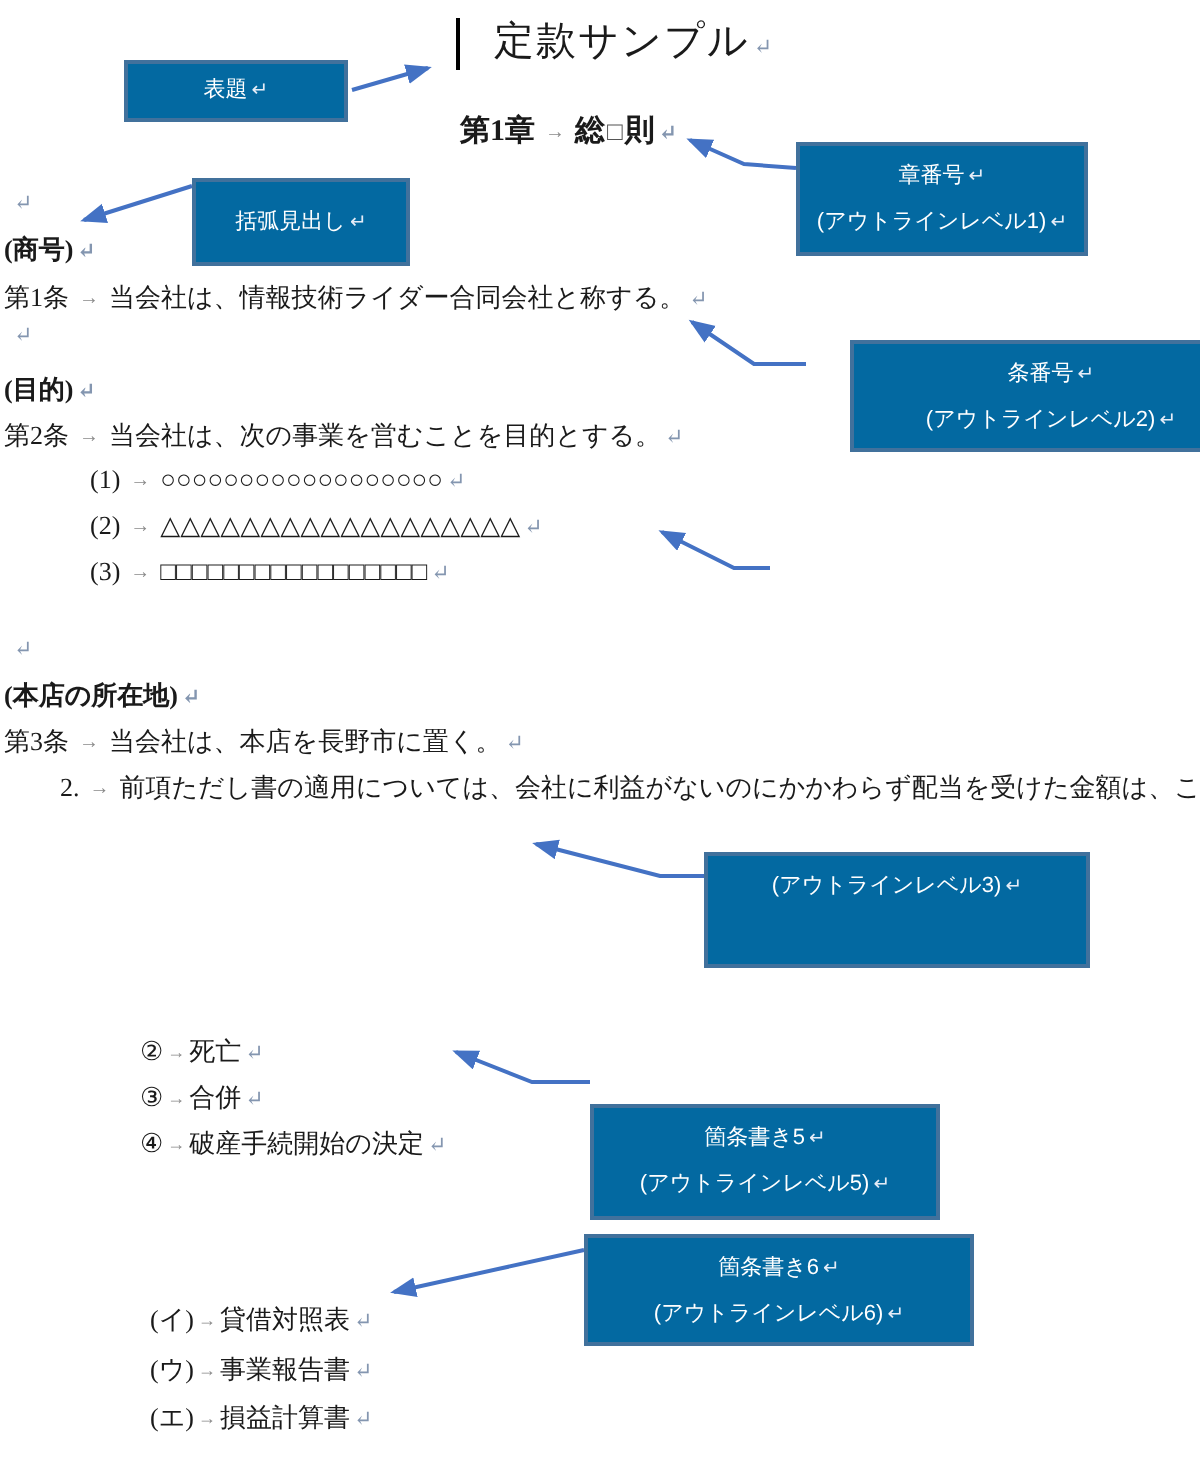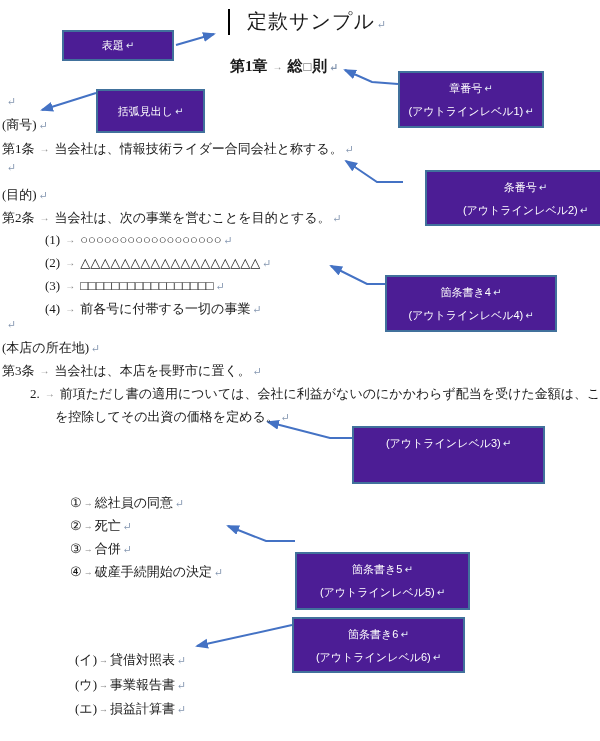--- a/index.html
+++ b/index.html
@@ -2,32 +2,32 @@
 <html><head>
 <meta charset="utf-8">
 <style>
   html,body { margin:0; padding:0; background:#ffffff; }
   .page {
     position:relative; width:600px; height:741px; background:#ffffff;
     font-family:"Liberation Serif","DejaVu Serif",serif; overflow:hidden;
     color:#1a1a1a;
   }
   .line { position:absolute; white-space:nowrap; font-size:13px; height:18px; line-height:18px; }
-  .heading { font-weight:normal; }
+  .heading { font-weight:bold; }
   .tab { color:#8a8a8a; font-size:10px; padding:0 5px; vertical-align:1px; }
   .tab.small { padding:0 2px; font-size:9px; }
   .pilc { color:#8496b0; font-size:11px; padding-left:2px; }
   .space-mark { color:#555; font-weight:normal; font-size:13px; padding:0 1px; }
 
   .doc-title { position:absolute; left:231px; top:7px; font-size:20px; letter-spacing:1px; line-height:28px;margin-left:16px; }
   .cursor { position:absolute; left:228px; top:9px; width:1.5px; height:26px; background:#000; }
   .chapter { position:absolute; left:230px; top:55px; font-size:15px; font-weight:bold; line-height:22px; white-space:nowrap; }
 
   .callout {
-    position:absolute; background:#4c1d95; border:2px solid #41719C; box-sizing:border-box;
+    position:absolute; background:#0369a1; border:2px solid #41719C; box-sizing:border-box;
     color:#ffffff; text-align:center; font-family:"Liberation Sans","DejaVu Sans",sans-serif;
   }
   .callout .cl-line { font-size:11px; line-height:23px; white-space:nowrap; }
   .callout.two { padding-top:4px; }
   .callout.single { display:flex; align-items:center; justify-content:center; }
   .callout .pilc-w { color:#e4ecf7; font-size:10px; padding-left:2px; }
 
   .arrows { position:absolute; left:0; top:0; pointer-events:none; }
 </style>
 </head>
@@ -80,41 +80,32 @@
 
   <div class="line" style="left:45px;top:231px">
     <span>(1)</span><span class="tab">→</span><span>○○○○○○○○○○○○○○○○○○</span><span class="pilc">↵</span>
   </div>
   <div class="line" style="left:45px;top:254px">
     <span>(2)</span><span class="tab">→</span><span>△△△△△△△△△△△△△△△△△△</span><span class="pilc">↵</span>
   </div>
   <div class="line" style="left:45px;top:277px">
     <span>(3)</span><span class="tab">→</span><span>□□□□□□□□□□□□□□□□□</span><span class="pilc">↵</span>
   </div>
-  <div class="line" style="left:45px;top:300px">
-    <span>(4)</span><span class="tab">→</span><span>前各号に付帯する一切の事業</span><span class="pilc">↵</span>
-  </div>
 
   <div class="line heading" style="left:2px;top:339px">
     <span>(本店の所在地)</span><span class="pilc">↵</span>
   </div>
   <div class="line" style="left:2px;top:362px">
     <span>第3条</span><span class="tab">→</span><span>当会社は、本店を長野市に置く。</span><span class="pilc">↵</span>
   </div>
 
   <div class="line" style="left:30px;top:385px">
     <span>2.</span><span class="tab">→</span><span>前項ただし書の適用については、会社に利益がないのにかかわらず配当を受けた金額は、これ</span>
   </div>
-  <div class="line" style="left:55px;top:408px">
-    <span>を控除してその出資の価格を定める。</span><span class="pilc">↵</span>
-  </div>
 
-  <div class="line" style="left:70px;top:494px">
-    <span>①</span><span class="tab small">→</span><span>総社員の同意</span><span class="pilc">↵</span>
-  </div>
   <div class="line" style="left:70px;top:517px">
     <span>②</span><span class="tab small">→</span><span>死亡</span><span class="pilc">↵</span>
   </div>
   <div class="line" style="left:70px;top:540px">
     <span>③</span><span class="tab small">→</span><span>合併</span><span class="pilc">↵</span>
   </div>
   <div class="line" style="left:70px;top:563px">
     <span>④</span><span class="tab small">→</span><span>破産手続開始の決定</span><span class="pilc">↵</span>
   </div>
 
@@ -141,32 +132,28 @@
   <div class="callout two" style="left:398px;top:71px;width:146px;height:57px">
     <div class="cl-line"><span>章番号</span><span class="pilc-w">↵</span></div>
     <div class="cl-line"><span>(アウトラインレベル1)</span><span class="pilc-w">↵</span></div>
   </div>
 
   <div class="callout two" style="left:425px;top:170px;width:201px;height:56px">
     <div class="cl-line"><span>条番号</span><span class="pilc-w">↵</span></div>
     <div class="cl-line"><span>(アウトラインレベル2)</span><span class="pilc-w">↵</span></div>
   </div>
 
-  <div class="callout two" style="left:385px;top:275px;width:172px;height:57px">
-    <div class="cl-line"><span>箇条書き4</span><span class="pilc-w">↵</span></div>
-    <div class="cl-line"><span>(アウトラインレベル4)</span><span class="pilc-w">↵</span></div>
-  </div>
 
   <div class="callout two" style="left:352px;top:426px;width:193px;height:58px">
     <div class="cl-line"><span>(アウトラインレベル3)</span><span class="pilc-w">↵</span></div>
   </div>
 
   <div class="callout two" style="left:295px;top:552px;width:175px;height:58px">
     <div class="cl-line"><span>箇条書き5</span><span class="pilc-w">↵</span></div>
     <div class="cl-line"><span>(アウトラインレベル5)</span><span class="pilc-w">↵</span></div>
   </div>
 
-  <div class="callout two" style="left:292px;top:617px;width:173px;height:56px">
+  <div class="callout two" style="left:292px;top:617px;width:195px;height:56px">
     <div class="cl-line"><span>箇条書き6</span><span class="pilc-w">↵</span></div>
     <div class="cl-line"><span>(アウトラインレベル6)</span><span class="pilc-w">↵</span></div>
   </div>
 
 </div>
 
 </body></html>

